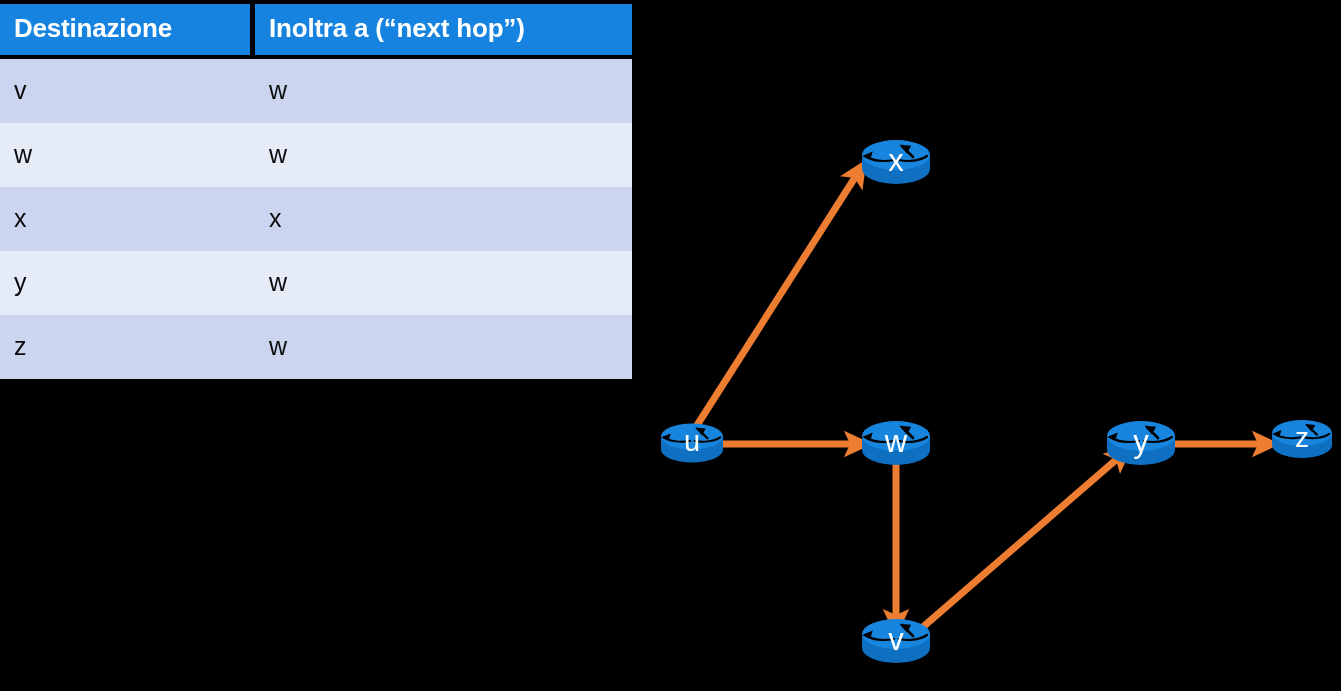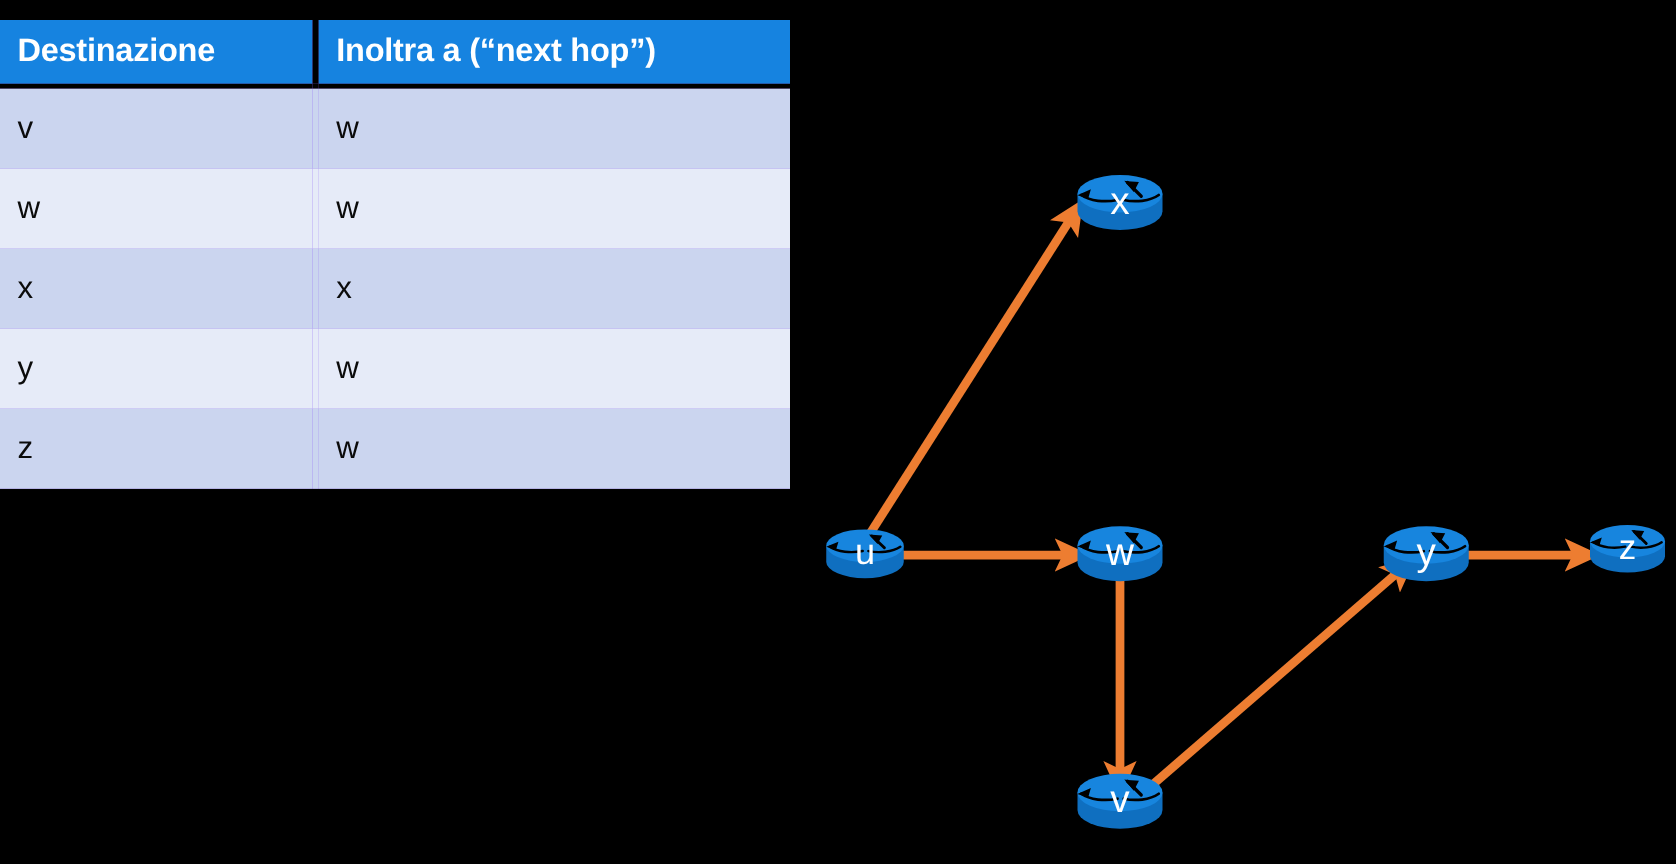--- a/index.html
+++ b/index.html
@@ -3,23 +3,23 @@
 <meta charset="utf-8">
 <style>
   html,body{margin:0;padding:0;background:#000;}
   body{
     width:1341px;height:691px;position:relative;overflow:hidden;
     font-family:"Liberation Sans","DejaVu Sans",sans-serif;
   }
 
   
   #forwarding-table{
-    position:absolute;left:0;top:16px;width:632px;height:374px;
+    position:absolute;left:0;top:4px;width:632px;height:374px;
     border-collapse:collapse;table-layout:fixed;
-    background:#8b5cf6;
+    background:#0c4a6e;
   }
   #forwarding-table col.c1{width:250px;}
   #forwarding-table col.gap{width:5px;}
   #forwarding-table col.c2{width:377px;}
 
   #forwarding-table th{
     background:#1683E0;color:#ffffff;
     font-size:26px;font-weight:bold;
     text-align:left;padding:9px 0 11px 14px;
     letter-spacing:-0.2px;

